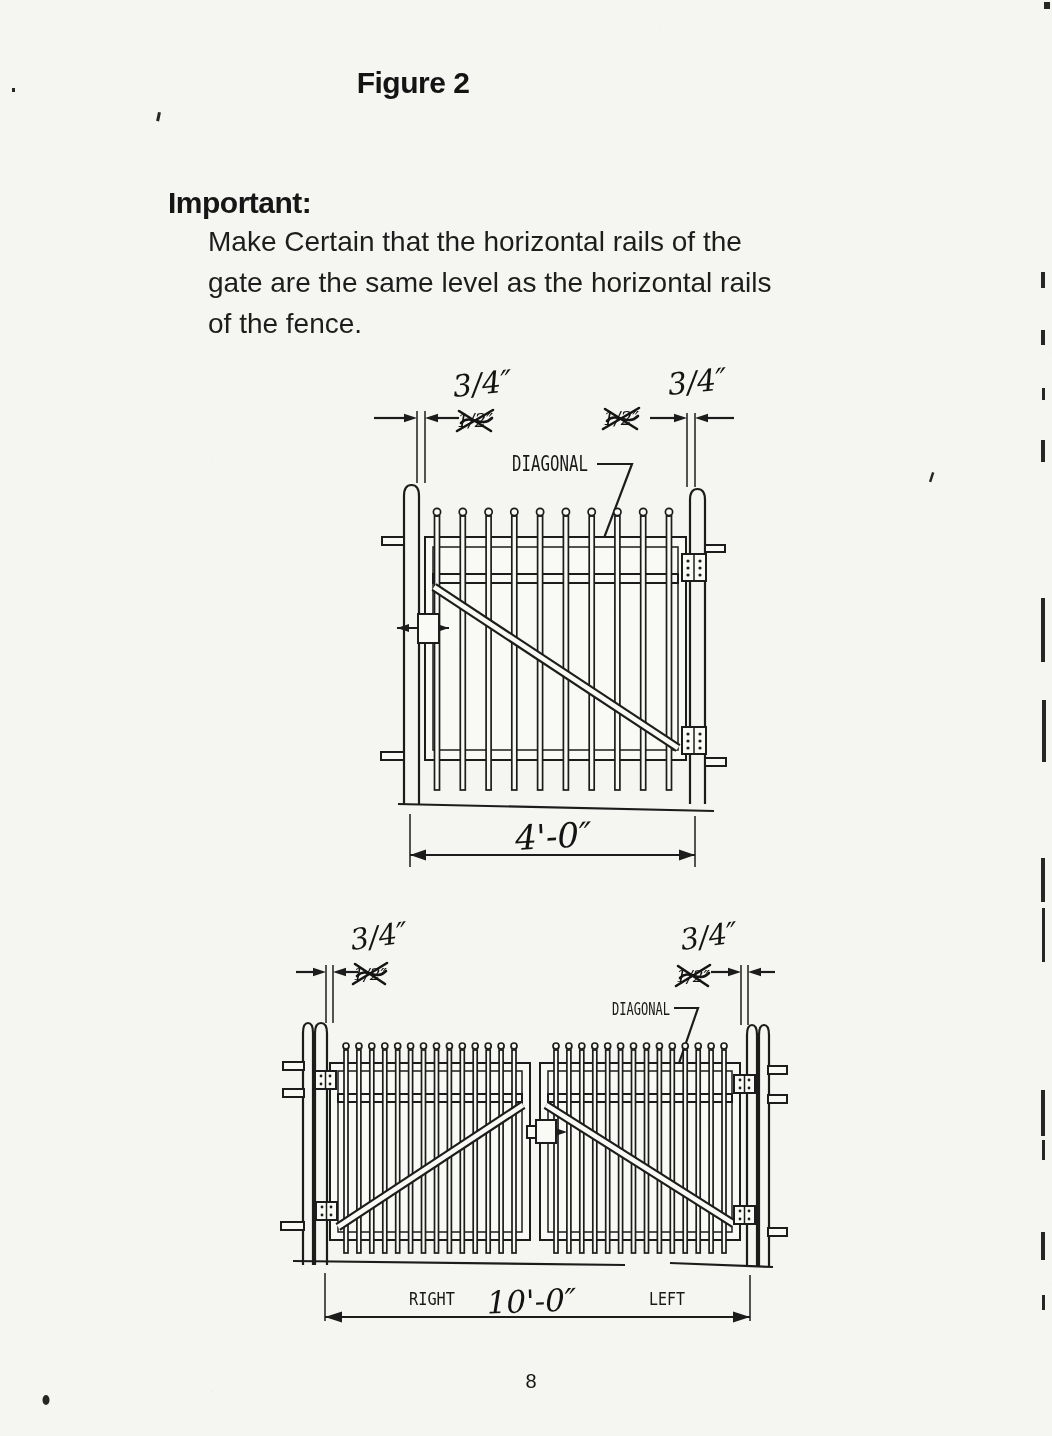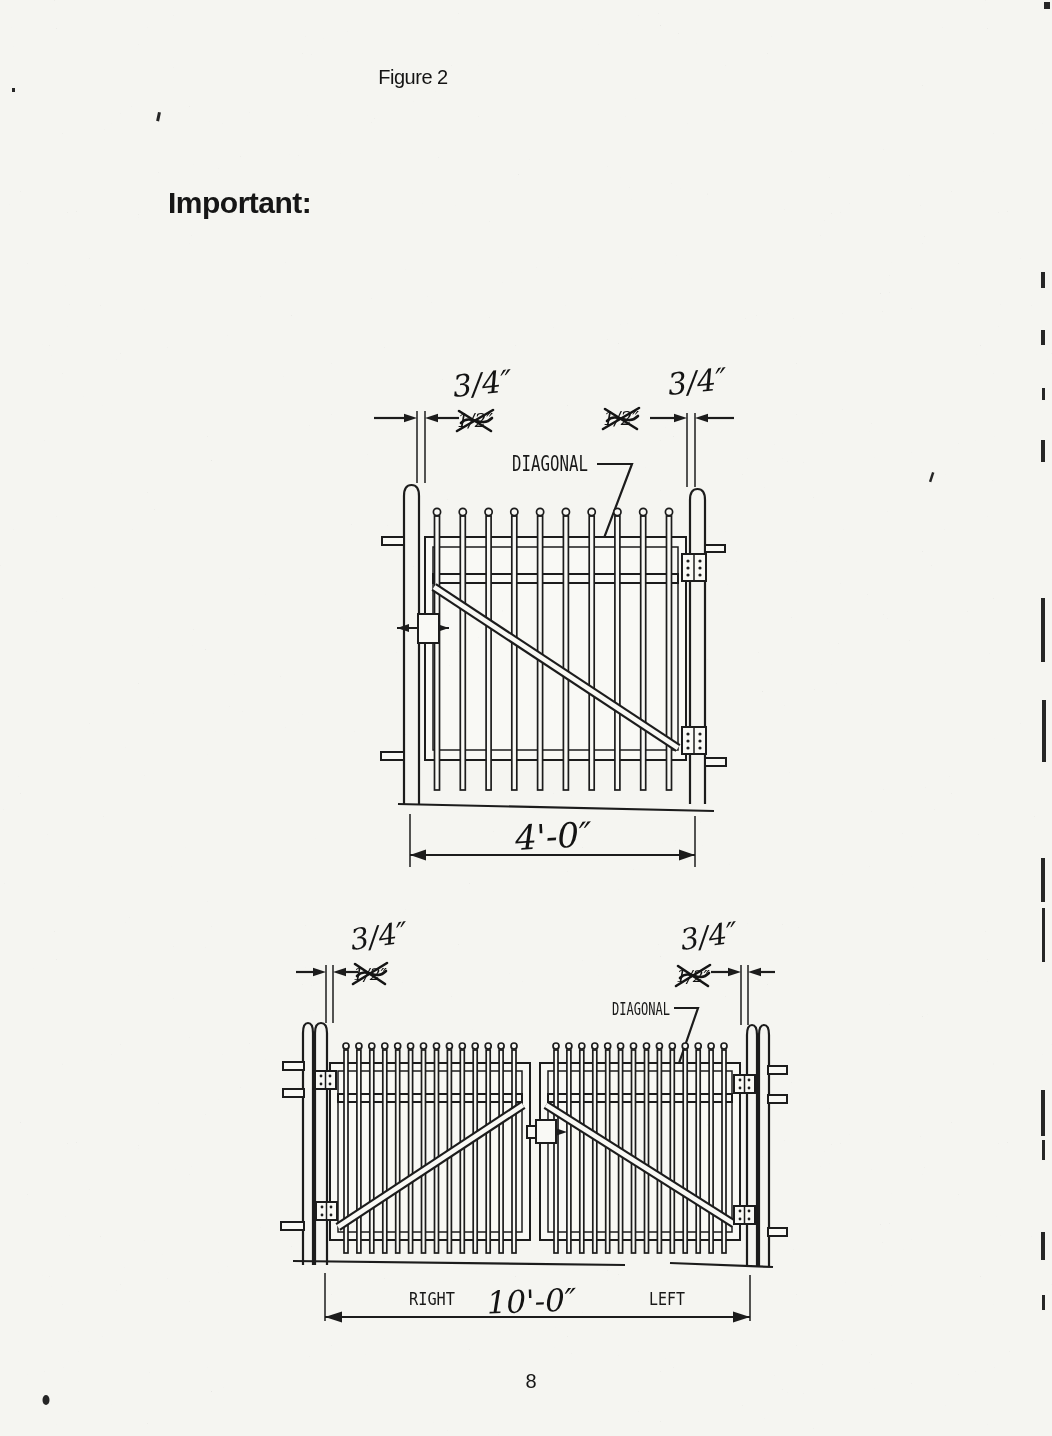--- a/index.html
+++ b/index.html
@@ -6,21 +6,21 @@
   body{
     width:1052px;height:1436px;position:relative;overflow:hidden;
     background:#f5f5f1;
     font-family:"Liberation Sans", sans-serif;
     color:#1b1b1b;
   }
   .abs{position:absolute;}
   
   .fig-title{
     left:413px;top:66px;transform:translateX(-50%);
-    font-size:20px;font-weight:normal;letter-spacing:-0.5px;color:#141414;
+    font-size:30px;font-weight:bold;letter-spacing:-0.5px;color:#141414;
   }
   .important{
     left:168px;top:186px;font-size:30px;font-weight:bold;color:#161616;
     letter-spacing:-0.5px;
   }
   .note-body{
     left:208px;top:221px;width:680px;font-size:28px;line-height:41px;color:#1d1d1d;
   }
   .page-num{
     left:531px;top:1370px;transform:translateX(-50%);font-size:20px;color:#161616;
@@ -39,20 +39,23 @@
   .scribble{stroke:#141414;stroke-width:2.6;fill:none;stroke-linecap:round;}
   .dot{fill:#1c1c1c;}
   .noise{pointer-events:none;}
 </style>
 </head>
 <body>
 
 <div class="abs fig-title">Figure 2</div>
 <div class="abs important">Important:</div>
 <div class="abs note-body">
+  <div>Make Certain that the horizontal rails of the</div>
+  <div>gate are the same level as the horizontal rails</div>
+  <div>of the fence.</div>
 </div>
 
 <svg class="abs" style="left:370px;top:355px" width="400" height="515" viewBox="0 0 400 515">
 
   <g>
     <line class="thin" x1="47" y1="56" x2="47" y2="128"></line>
     <line class="thin" x1="55" y1="56" x2="55" y2="128"></line>
     <line class="ln" x1="4" y1="63" x2="35" y2="63"></line>
     <path class="arrow" d="M47,63 L34,58.7 L34,67.3 Z"></path>
     <path class="arrow" d="M55,63 L68,58.7 L68,67.3 Z"></path>

